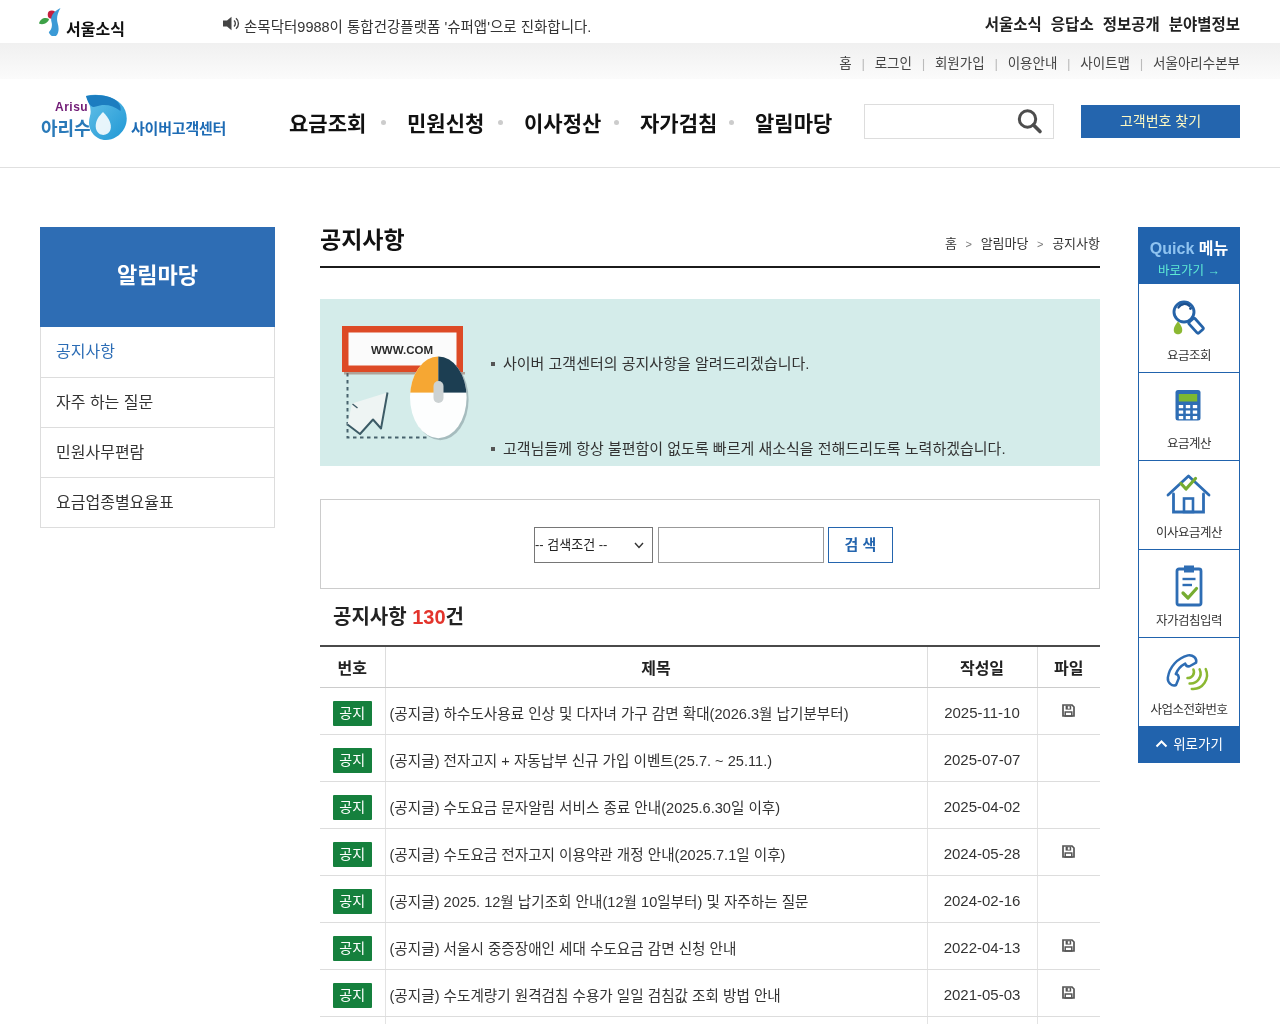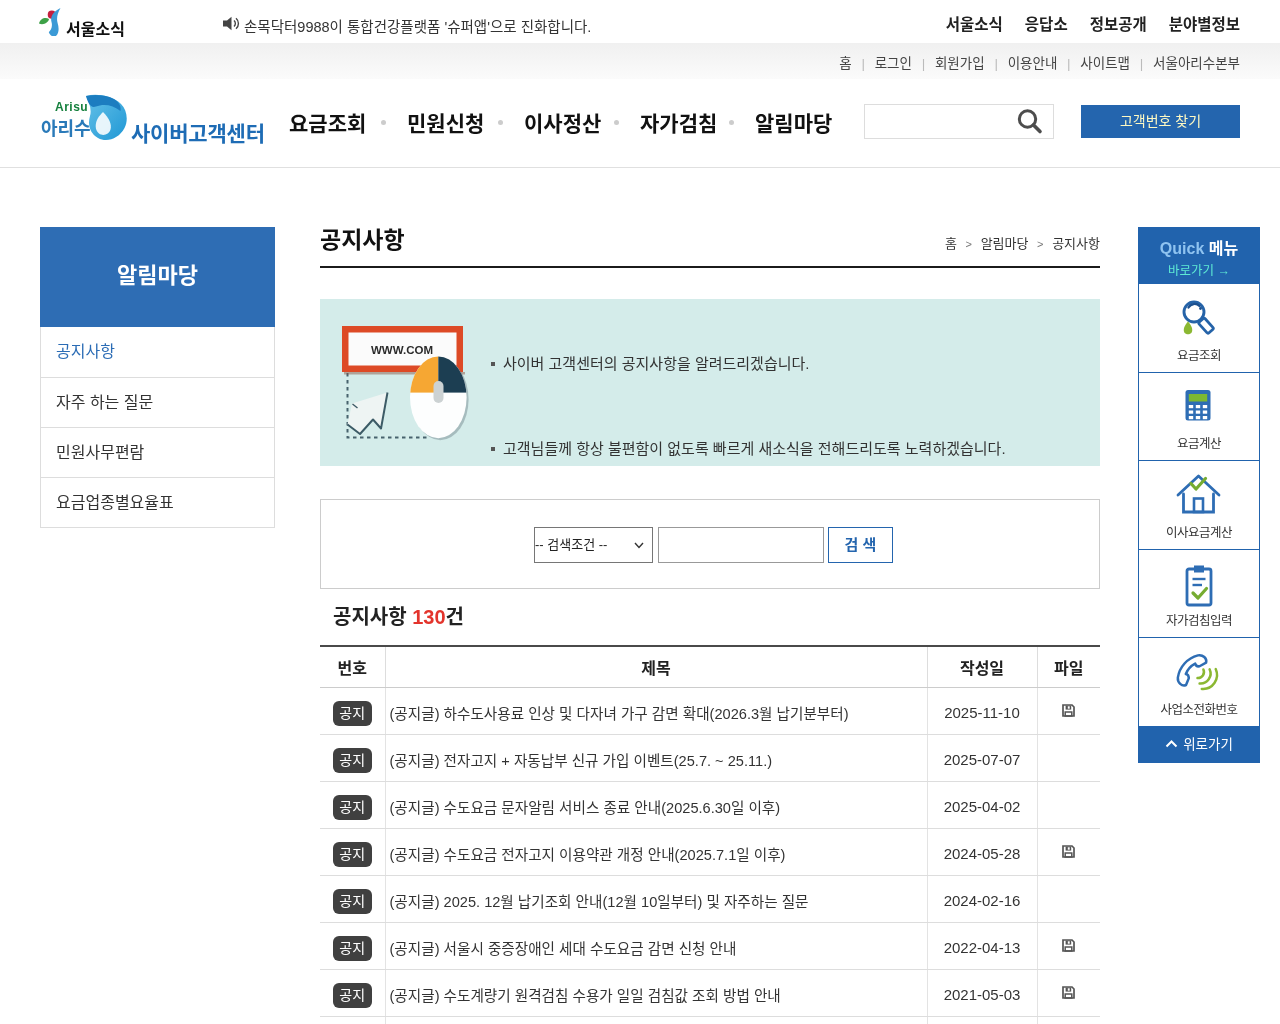--- a/index.html
+++ b/index.html
@@ -5,34 +5,34 @@
 <style>
 * { margin:0; padding:0; box-sizing:border-box; }
 body { font-family:"Liberation Sans","Noto Sans CJK KR","Noto Sans KR",sans-serif; background:#fff; color:#222; }
 #page { position:relative; width:1280px; height:1024px; overflow:hidden; background:#fff; }
 
 
 #topbar { position:absolute; left:0; top:0; width:1280px; height:43px; background:#fff; }
 #seoultxt { position:absolute; left:66px; top:16px; font-size:16px; font-weight:bold; color:#111; }
 #announce { position:absolute; left:244px; top:15px; font-size:14.5px; color:#333; }
 #toplinks { position:absolute; right:40px; top:12px; font-size:15.5px; font-weight:bold; color:#222; }
-#toplinks span { margin-left:22px; }
+#toplinks span { margin-left:9px; }
 #graybar { position:absolute; left:0; top:43px; width:1280px; height:36px; background:linear-gradient(#f0f0f0,#fbfbfb); }
 #graylinks { position:absolute; right:40px; top:9px; font-size:13.5px; color:#444; }
 #graylinks b { font-weight:normal; color:#bbb; margin:0 6px; }
 
 
 #hdr { position:absolute; left:0; top:79px; width:1280px; height:89px; background:#fff; border-bottom:1px solid #e0e0e0; }
 .navit { position:absolute; top:28px; font-size:21px; font-weight:bold; color:#111; white-space:nowrap; }
 .navdot { position:absolute; top:41px; width:5px; height:5px; background:#ccc; border-radius:50%; }
 #searchbox { position:absolute; left:864px; top:25px; width:190px; height:35px; background:#fff; border:1px solid #ddd; }
 #custbtn { position:absolute; left:1081px; top:26px; width:159px; height:33px; background:#2465ae; color:#fef9c3; font-size:14px; text-align:center; line-height:33px; }
-#arisu1 { position:absolute; left:55px; top:21px; font-size:12px; font-weight:bold; color:#15803d; letter-spacing:0.5px; }
+#arisu1 { position:absolute; left:55px; top:21px; font-size:12px; font-weight:bold; color:#701a75; letter-spacing:0.5px; }
 #arisu2 { position:absolute; left:41px; top:35px; font-size:18px; font-weight:bold; color:#2a7ab9; }
-#arisu3 { position:absolute; left:131px; top:38px; font-size:21px; font-weight:bold; color:#1e6cb5; letter-spacing:-0.2px; }
+#arisu3 { position:absolute; left:131px; top:38px; font-size:15px; font-weight:bold; color:#1e6cb5; letter-spacing:-0.2px; }
 
 
 #lnb { position:absolute; left:40px; top:227px; width:235px; }
 #lnb .hd { height:100px; background:#2e6db4; color:#fff; font-size:22px; font-weight:bold; text-align:center; line-height:98px; }
 #lnb ul { list-style:none; border:1px solid #ddd; border-top:none; }
 #lnb li { height:50px; line-height:49px; padding-left:15px; font-size:16px; color:#333; border-top:1px solid #ddd; background:#fff; }
 #lnb li:first-child { border-top:none; }
 #lnb li.on { color:#2b6cb5; }
 
 
@@ -53,24 +53,24 @@
 #cnt { position:absolute; left:333px; top:601px; font-size:20px; font-weight:bold; color:#222; }
 #cnt em { color:#e3342c; font-style:normal; }
 
 
 #board { position:absolute; left:320px; top:645px; width:780px; border-collapse:collapse; table-layout:fixed; }
 #board th { border-top:2px solid #4a4a4a; font-size:16px; font-weight:bold; color:#222; height:41px; border-bottom:1px solid #ccc; }
 #board td { height:47px; border-bottom:1px solid #ddd; font-size:15px; color:#333; text-align:center; padding-top:3px; }
 #board td.tit { text-align:left; padding-left:4px; font-size:14.6px; }
 #board td.vline, #board th.vline { border-right:1px solid #e3e3e3; }
 #board th.vline { border-right:1px solid #ddd; }
-.badge { display:inline-block; width:39px; height:25px; background:#404040; color:#fff; font-size:14px; text-align:center; line-height:25px; border-radius:6px; position:relative; top:1.5px; }
-
-
-#quick { position:absolute; left:1138px; top:227px; width:122px; background:#2163ad; }
+.badge { display:inline-block; width:39px; height:25px; background:#15803d; color:#fff; font-size:14px; text-align:center; line-height:25px; border-radius:1px; position:relative; top:1.5px; }
+
+
+#quick { position:absolute; left:1138px; top:227px; width:102px; background:#2163ad; }
 #quick .qhd { height:57px; color:#fff; text-align:center; padding-top:8px; }
 #quick .qhd .l1 { font-size:16px; font-weight:bold; color:#fff; }
 #quick .qhd .l1 b { color:#8fc3f0; }
 #quick .qhd .l2 { font-size:12.5px; color:#5eead4; margin-top:1px; }
 #quick .qbox { height:88.6px; background:#fff; border:1px solid #2163ad; border-top:none; text-align:center; position:relative; }
 #quick .qbox .lbl { position:absolute; bottom:8px; width:100%; font-size:12.5px; color:#333; letter-spacing:-0.5px; }
 #quick .qbox svg { position:absolute; top:13px; left:50%; margin-left:-24px; }
 #quick .qfoot { height:36px; color:#fff; font-size:13.5px; text-align:center; line-height:35px; }
 </style>
 </head>

